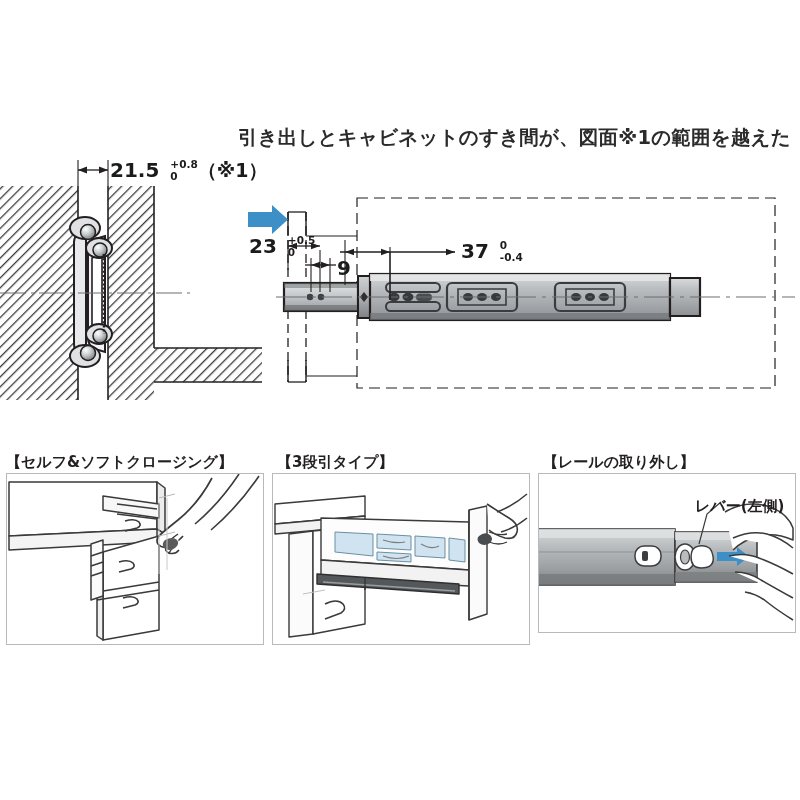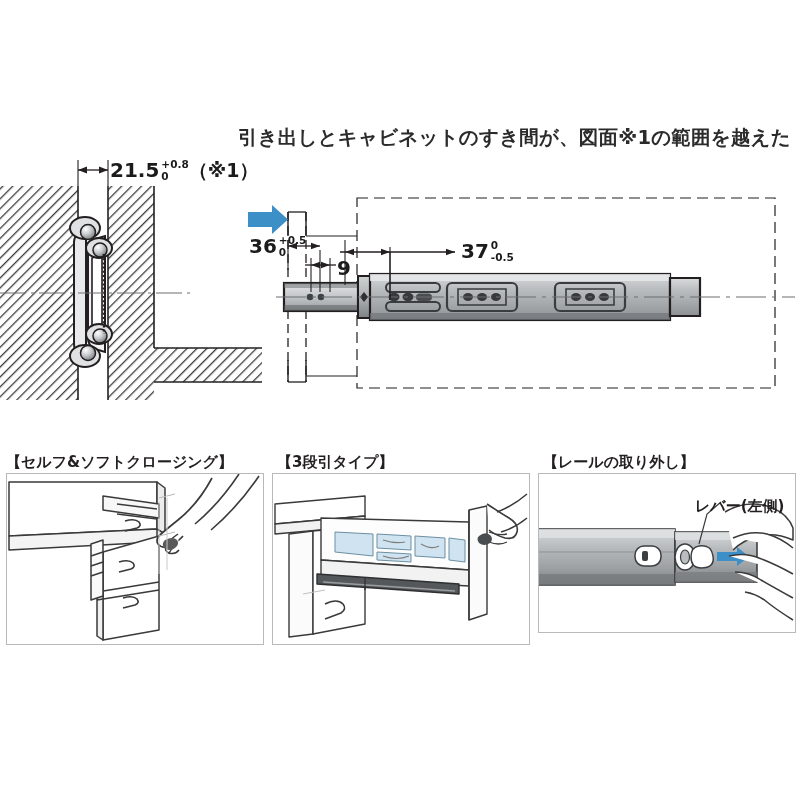--- a/index.html
+++ b/index.html
@@ -35,21 +35,21 @@
     line-height:1;
   }
   .dim .tol{
     display:inline-flex;
     flex-direction:column;
     justify-content:center;
     vertical-align:middle;
     font-size:10.5px;
     font-weight:700;
     line-height:1.05;
-    margin-left:2px;
+    margin-left:11px;
     position:relative;
     top:-1px;
   }
   .dim .suffix{font-size:19px;}
 
   
   .caption{
     position:absolute;
     font-size:15px;
     font-weight:700;
@@ -255,34 +255,34 @@
   </svg>
 
   <div class="dim" style="left:110px; top:160px;">
     <span>21.5</span><span class="tol">
         <span>+0.8</span>
         <span>0</span>
       </span><span class="suffix">（※1）</span>
   </div>
 
   <div class="dim" style="left:249px; top:236px;">
-    <span>36</span><span class="tol">
+    <span>23</span><span class="tol">
         <span>+0.5</span>
         <span>0</span>
       </span>
   </div>
 
   <div class="dim" style="left:337px; top:258px;">
     <span>9</span>
   </div>
 
   <div class="dim" style="left:461px; top:241px;">
     <span>37</span><span class="tol">
         <span>0</span>
-        <span>-0.5</span>
+        <span>-0.4</span>
       </span>
   </div>
 
   <div class="caption" style="left:6px; top:453px;">【セルフ&amp;ソフトクロージング】</div>
   <div class="caption" style="left:277px; top:453px;">【3段引タイプ】</div>
   <div class="caption" style="left:543px; top:453px;text-align:center;">【レールの取り外し】</div>
 
   <div class="panelbox" style="left:6px; top:473px; width:258px; height:172px;">
     <svg width="256" height="170" viewBox="0 0 256 170">
       <g fill="none" stroke="#3a3a3a" stroke-width="1.5" stroke-linejoin="round">

